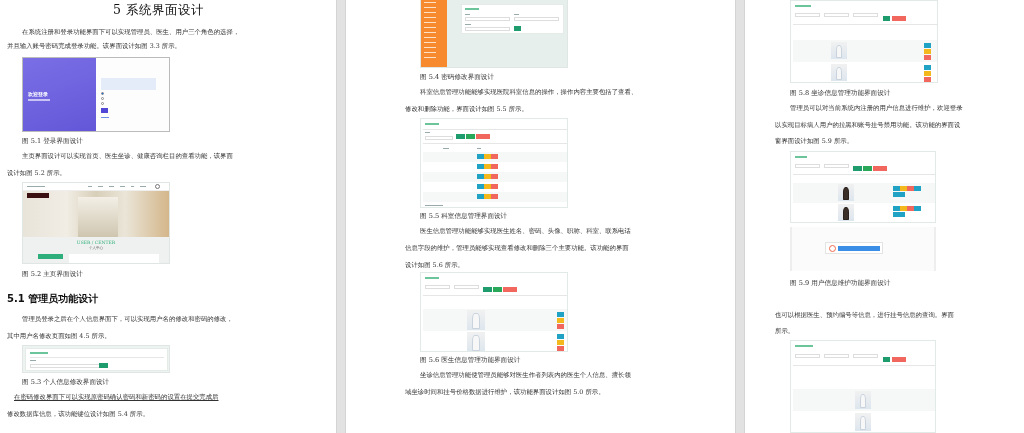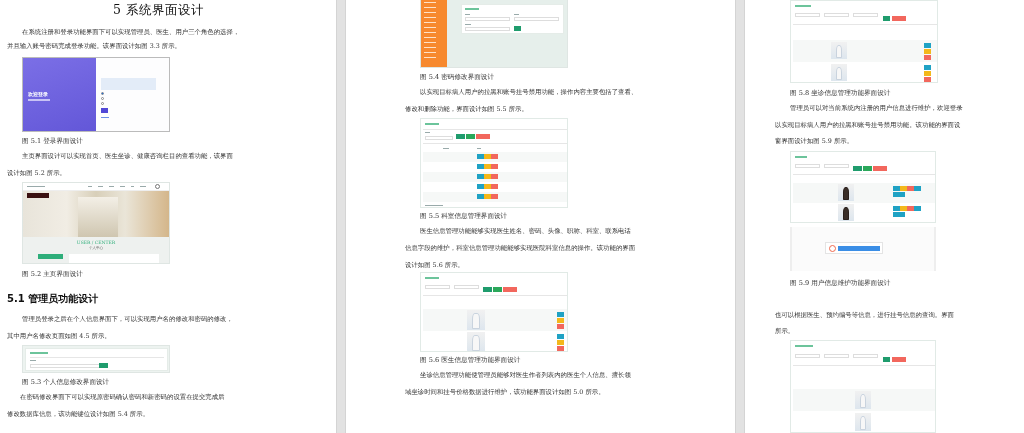--- a/index.html
+++ b/index.html
@@ -126,21 +126,21 @@
       <div class="card" style="left:2px; top:2px; width:143px; height:23px;">
         <div class="gt" style="left:4px; top:3px; width:18px;"></div>
         <div class="ln" style="left:4px; top:8px; width:134px;"></div>
         <div class="tiny" style="left:4px; top:11px; width:6px;"></div>
         <div class="inp" style="left:4px; top:15px; width:70px;"></div>
         <div class="b bg-green" style="left:73px; top:14px; width:9px;"></div>
       </div>
     </div>
     <div class="cap" style="left:22px; top:378px;">图 5.3  个人信息修改界面设计</div>
 
-    <div class="p" style="left:20px; top:389px;">在密码修改界面下可以实现原密码确认密码和新密码的设置在提交完成后</div>
+    <div class="p" style="left:14px; top:389px;text-decoration:underline;">在密码修改界面下可以实现原密码确认密码和新密码的设置在提交完成后</div>
     <div class="p" style="left:7px; top:406px;">修改数据库信息，该功能键位设计如图 5.4 所示。</div>
   </div>
 
   <div class="gutter" style="left:336px;"></div>
 
   <div class="page" style="left:347px; width:388px;">
 
     <div class="fig" style="left:73px; top:-2px; width:148px; height:70px; background:#e6efeb;">
       <div class="sidebar">
         <div class="si" style="top:3px;"></div>
@@ -162,21 +162,21 @@
         <div class="inp" style="left:3px; top:12px; width:45px;"></div>
         <div class="tiny" style="left:52px; top:9px; width:5px;"></div>
         <div class="inp" style="left:52px; top:12px; width:45px;"></div>
         <div class="tiny" style="left:3px; top:19px; width:6px;"></div>
         <div class="inp" style="left:3px; top:22px; width:45px;"></div>
         <div class="b bg-green" style="left:52px; top:21px; width:7px;"></div>
       </div>
     </div>
     <div class="cap" style="left:73px; top:73px;">图 5.4  密码修改界面设计</div>
 
-    <div class="p" style="left:73px; top:84px;">以实现目标病人用户的拉黑和账号挂号禁用功能，操作内容主要包括了查看、</div>
+    <div class="p" style="left:73px; top:84px;">科室信息管理功能能够实现医院科室信息的操作，操作内容主要包括了查看、</div>
     <div class="p" style="left:58px; top:101px;">修改和删除功能，界面设计如图 5.5 所示。</div>
 
     <div class="fig" style="left:73px; top:118px; width:148px; height:90px; border-color:#e1eae6;">
       <div class="gt" style="left:4px; top:4px; width:14px;"></div>
       <div class="ln" style="left:2px; top:10px; width:144px;"></div>
       <div class="tiny" style="left:4px; top:13px; width:5px;"></div>
       <div class="inp" style="left:4px; top:17px; width:28px;"></div>
       <div class="b bg-green" style="left:35px; top:15px; width:9px;"></div>
       <div class="b bg-green2" style="left:45px; top:15px; width:9px;"></div>
       <div class="b bg-red" style="left:55px; top:15px; width:14px;"></div>
@@ -207,21 +207,21 @@
       <div style="position:absolute; left:2px; top:73px; width:144px; height:10px; background:#f6f8f7;">
         <div class="b bg-blue" style="left:54px; top:2px; width:7px;"></div>
         <div class="b bg-yellow" style="left:61px; top:2px; width:7px;"></div>
         <div class="b bg-red" style="left:68px; top:2px; width:7px;"></div>
       </div>
       <div class="tiny" style="left:4px; top:86px; width:18px;"></div>
     </div>
     <div class="cap" style="left:73px; top:212px;">图 5.5  科室信息管理界面设计</div>
 
     <div class="p" style="left:73px; top:223px;">医生信息管理功能能够实现医生姓名、密码、头像、职称、科室、联系电话</div>
-    <div class="p" style="left:58px; top:240px;">信息字段的维护，科室信息管理功能能够实现医院科室信息的操作。该功能的界面</div>
+    <div class="p" style="left:58px; top:240px;">信息字段的维护，管理员能够实现查看修改和删除三个主要功能。该功能的界面</div>
     <div class="p" style="left:58px; top:257px;">设计如图 5.6 所示。</div>
 
     <div class="fig" style="left:73px; top:272px; width:148px; height:80px; border-color:#e1eae6;">
       <div class="gt" style="left:4px; top:4px; width:14px;"></div>
       <div class="inp" style="left:4px; top:12px; width:25px;"></div>
       <div class="inp" style="left:33px; top:12px; width:25px;"></div>
       <div class="b bg-green" style="left:62px; top:14px; width:9px;"></div>
       <div class="b bg-green2" style="left:72px; top:14px; width:9px;"></div>
       <div class="b bg-red" style="left:82px; top:14px; width:14px;"></div>
       <div class="ln" style="left:2px; top:22px; width:144px;"></div>

